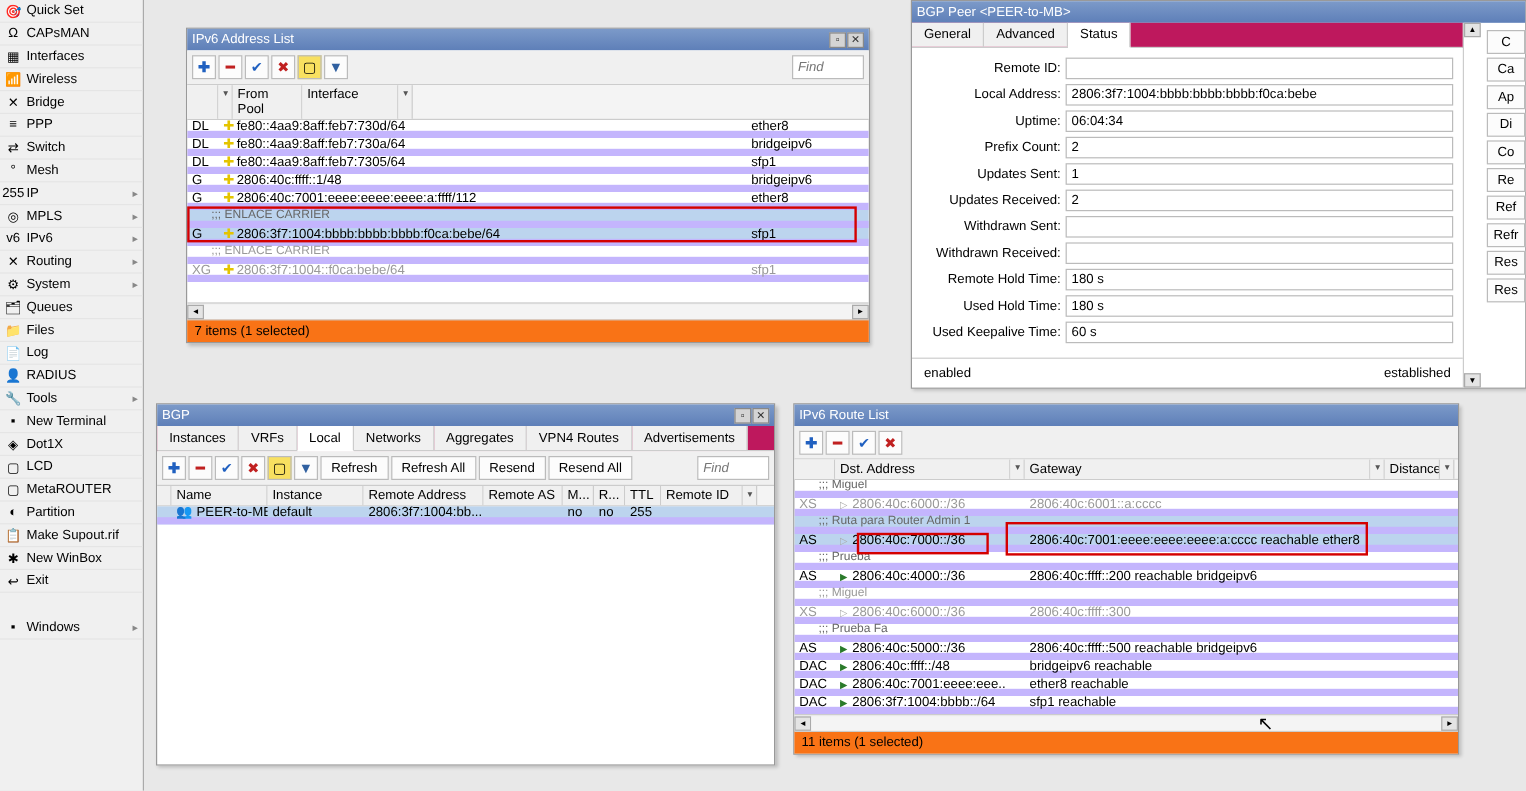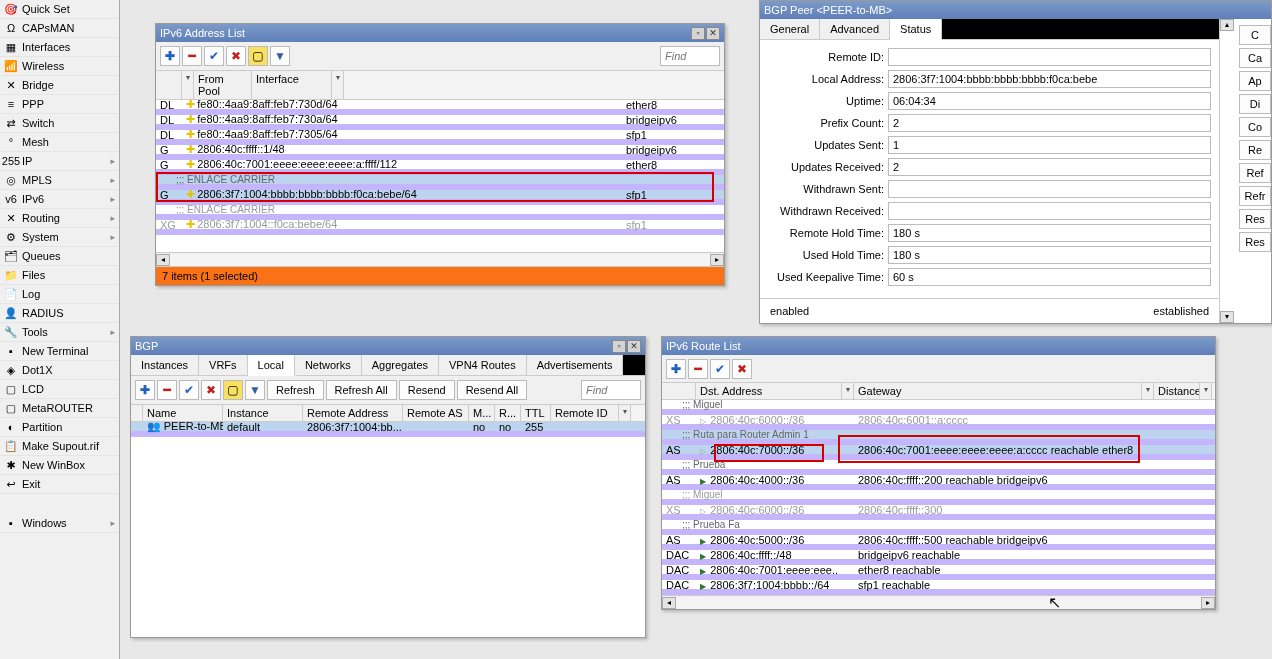--- a/index.html
+++ b/index.html
@@ -19,21 +19,21 @@
 .table-header { display: flex; background: #f4f4f4; border-bottom: 1px solid #ccc; }
 .th { border-right: 1px solid #ccc; padding: 2px 4px; background: #f0f0f0; overflow: hidden; }
 .th-drop { width: 12px; text-align: center; font-size: 8px; color: #555; }
 .row { display: flex; border-bottom: 6px solid #c4b5fd; height: 15px; align-items: center; }
 .row.sel { background: #bcd4ee; }
 .row.inact { color: #999; }
 .cell { padding: 0 4px; overflow: hidden; white-space: nowrap; }
 .comment-row { color: #666; font-size: 10px; padding-left: 20px; }
 .flag-icon { color: #e4c400; margin-right: 2px; }
 .red-box { position: absolute; border: 2px solid #d40000; pointer-events: none; }
-.tabs { display: flex; background: #000000; border-bottom: 1px solid #ccc; }
+.tabs { display: flex; background: #be185d; border-bottom: 1px solid #ccc; }
 .tab { padding: 4px 10px; border-right: 1px solid #ccc; cursor: pointer; background: #f0f0f0; }
 .tab.active { background: #fff; border-bottom: 1px solid #fff; margin-bottom: -1px; }
 .status-bar { border-top: 1px solid #ccc; padding: 3px 6px; background: #f97316; font-size: 11px; }
 .scroll-h { display: flex; align-items: center; border-top: 1px solid #ccc; height: 14px; background: #f0f0f0; }
 .scroll-btn { width: 14px; height: 12px; border: 1px solid #aaa; background: #e4e4e4; text-align:center; font-size: 8px; line-height: 10px; cursor: pointer; }
 .scroll-track { flex: 1; height: 12px; background: #f4f4f4; }
 .form-row { display: flex; align-items: center; margin-bottom: 4px; }
 .form-label { width: 120px; text-align: right; padding-right: 4px; }
 .form-input { flex: 1; border: 1px solid #bbb; height: 18px; padding: 0 4px; background: #fff; }
 .side-panel-btn { height: 20px; border: 1px solid #bbb; background: #fcfcfc; margin-bottom: 3px; padding: 0 10px; display: flex; align-items: center; justify-content: center; cursor: pointer; width: 32px; overflow: hidden; }
@@ -444,17 +444,18 @@
         <div class="cell" style="width:34px;">DAC</div>
         <div class="cell" style="width:158px;"><span class="tri">▶</span>2806:3f7:1004:bbbb::/64</div>
         <div class="cell" style="width:300px;">sfp1 reachable</div>
       </div>
     </div>
   <div class="scroll-h">
     <div class="scroll-btn">◂</div>
       <div class="scroll-track"></div>
       <div class="scroll-btn">▸</div>
   </div>
+  <div class="status-bar">11 items (1 selected)</div>
   <div class="red-box" style="left:52px; top:107px; width:110px; height:18px;"></div>
   <div class="red-box" style="left:176px; top:98px; width:302px; height:28px;"></div>
 </div>
 
 <div style="position:absolute; left:1048px; top:593px; font-size:16px;">↖</div>
 
 </body></html>

